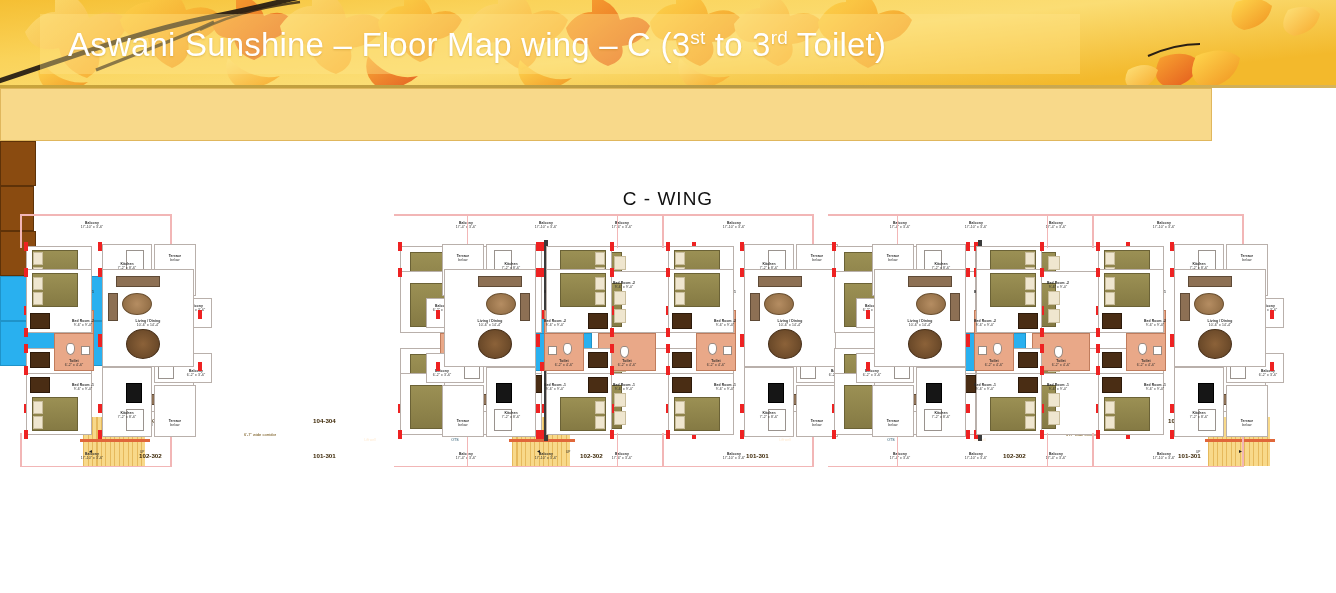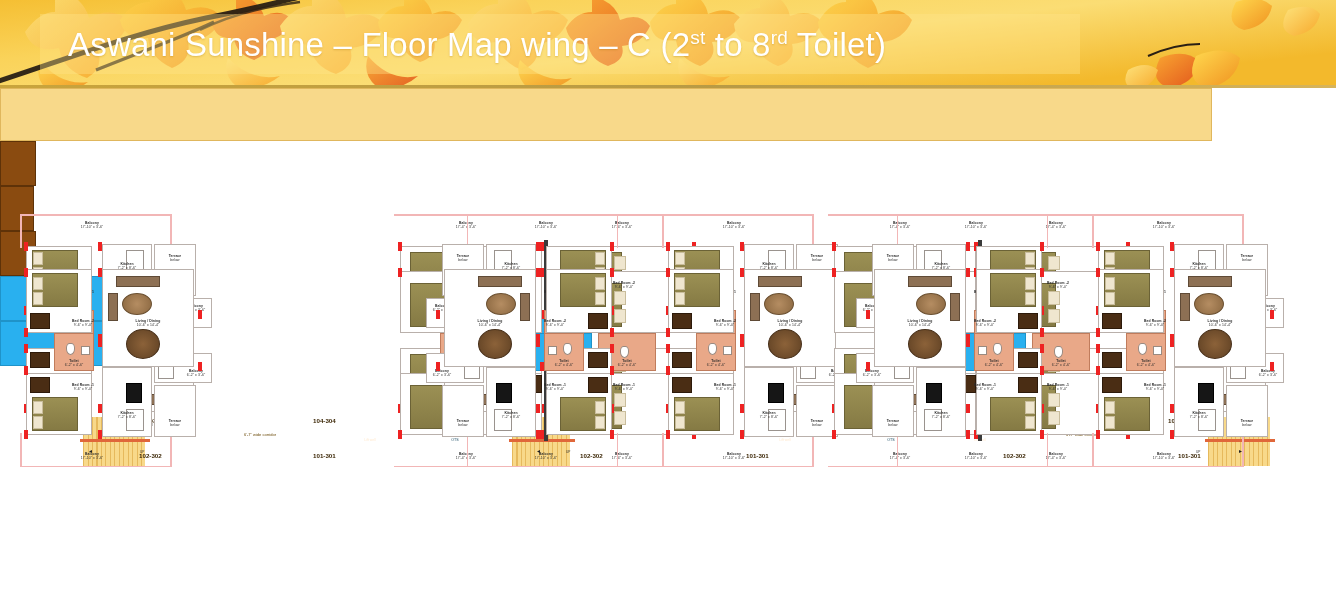--- a/index.html
+++ b/index.html
@@ -112,25 +112,26 @@
         <path d="M1128,70 q18,-10 30,0 q-4,16 -22,20 q-16,-4 -8,-20 z" fill="url(#lf1)"></path>
         <path d="M1148,56 C1166,48 1184,44 1200,44" stroke="#2a1f14" stroke-width="2" fill="none"></path>
       </g>
       <g>
         <path d="M1236,2 q24,-8 36,4 q-4,20 -28,24 q-20,-6 -8,-28 z" fill="url(#lf3)"></path>
         <path d="M1288,10 q22,-8 32,4 q-4,18 -26,22 q-18,-6 -6,-26 z" fill="url(#lf1)"></path>
       </g>
       <rect x="40" y="14" width="1040" height="60" fill="#ffe48c" opacity="0.38"></rect>
     </svg>
   </div>
-  <h1><span>Aswani Sunshine – Floor Map wing – C (2</span><sup>st</sup><span> to 8</span><sup>rd</sup><span> Toilet)</span></h1>
+  <h1><span>Aswani Sunshine – Floor Map wing – C (3</span><sup>st</sup><span> to 3</span><sup>rd</sup><span> Toilet)</span></h1>
   <div class="btmline"></div>
 </div>
 
 <div id="plan">
+  <div id="wingTitle">C - WING</div>
 
   <div class="corr" style="left:62px; top:327px; width:1212px; height:53px;"></div>
 
   <div class="corrlbl" style="left:200px; top:344px; width:120px;">6'-7" wide corridor</div>
   <div class="corrlbl" style="left:612px; top:342px; width:120px;">6'-7" wide corridor</div>
   <div class="corrlbl" style="left:1022px; top:344px; width:120px;">6'-7" wide corridor</div>
 
   <div class="lift" style="left:352px; top:331px; width:36px; height:45px;"></div>
   <div class="liftlbl" style="left:352px; top:350px; width:36px;">Lift well</div>
   <div class="lift" style="left:768px; top:331px; width:34px; height:45px;"></div>

